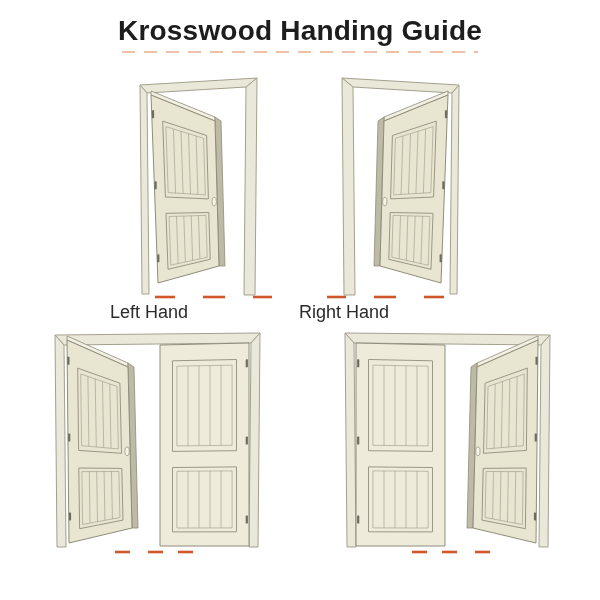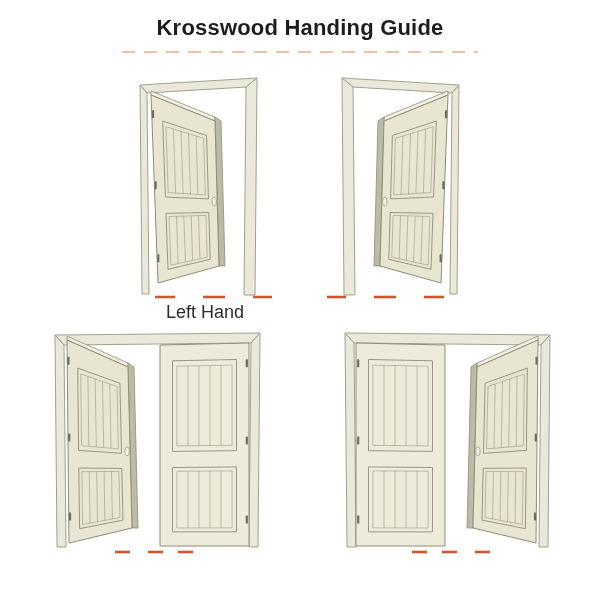--- a/index.html
+++ b/index.html
@@ -7,32 +7,32 @@
   body {
     font-family:"Liberation Sans", sans-serif;
     background:var(--background,#fff);
   }
   .canvas {
     position:relative; width:600px; height:600px;
     background:var(--background,#fff); overflow:hidden;
   }
   .title {
     position:absolute; top:15px; left:0; width:600px;
-    text-align:center; font-size:22px; font-weight:700;
+    text-align:center; font-size:28px; font-weight:700;
     color:var(--title-text,#1d1d1d); letter-spacing:.2px;
   }
   .title-underline {
     position:absolute; top:51px; left:122px; width:356px; height:2px;
     background:repeating-linear-gradient(90deg,
       var(--title-underline,#eec0a8) 0 13px, transparent 13px 22px);
   }
   .fig { position:absolute; }
   .fig svg { display:block; }
   .fig-label {
-    display:block; text-align:center; font-size:18px; line-height:20px;
+    display:block; text-align:left; font-size:18px; line-height:20px;
     color:var(--label-text,#2b2b2b); margin-top:2px;
   }
   .fig-lh { left:110px; top:70px;  width:190px; }
   .fig-rh { left:299px; top:70px;  width:190px; }
   .fig-la { left:40px;  top:325px; width:235px; }
   .fig-ra { left:330px; top:325px; width:235px; }
 </style>
 </head>
 <body>
 
@@ -97,20 +97,21 @@
           <line x1="88.5" y1="145.6" x2="89.9" y2="188.8" stroke="#9a9785" stroke-width="0.6" stroke-linecap="butt"></line>
           <rect x="41.9" y="40.2" width="2.2" height="8" rx="0.6" fill="#6e6c5e"></rect>
           <rect x="44.5" y="111.3" width="2.2" height="8" rx="0.6" fill="#6e6c5e"></rect>
           <rect x="47.2" y="184.3" width="2.2" height="8" rx="0.6" fill="#6e6c5e"></rect>
           <ellipse cx="104.2" cy="131.6" rx="2.1" ry="4.3" fill="#f6f4e4" stroke="#8f8c7a" stroke-width="0.7"></ellipse>
           <line x1="45" y1="227" x2="65" y2="227" stroke="#d0562c" stroke-width="2.6" stroke-linecap="butt"></line>
           <line x1="93" y1="227" x2="115" y2="227" stroke="#d0562c" stroke-width="2.6" stroke-linecap="butt"></line>
           <line x1="143" y1="227" x2="162" y2="227" stroke="#d0562c" stroke-width="2.6" stroke-linecap="butt"></line>
         </g>
       </svg>
+    <figcaption class="fig-label">Right Hand</figcaption>
   </figure>
 
   <figure class="fig fig-la">
     <svg width="235" height="232" viewBox="0 0 235 232">
         <g>
           <polygon points="15,10 220,8 211,18 24,20" fill="#eae8d9" stroke="#a3a08e" stroke-width="1" stroke-linejoin="round"></polygon>
           <polygon points="15,10 24,20 26,222 17,222" fill="#eae8d9" stroke="#a3a08e" stroke-width="1" stroke-linejoin="round"></polygon>
           <polygon points="211,18 220,8 218,222 209,222" fill="#eae8d9" stroke="#a3a08e" stroke-width="1" stroke-linejoin="round"></polygon>
           <polygon points="120,20 209,18 209,221 120,221" fill="#eeebdb" stroke="#8f8c7a" stroke-width="1" stroke-linejoin="round"></polygon>
           <polygon points="132.5,35.8 196.5,34.5 196.5,125.7 132.5,126.4" fill="none" stroke="#9a9785" stroke-width="1" stroke-linejoin="round"></polygon>

